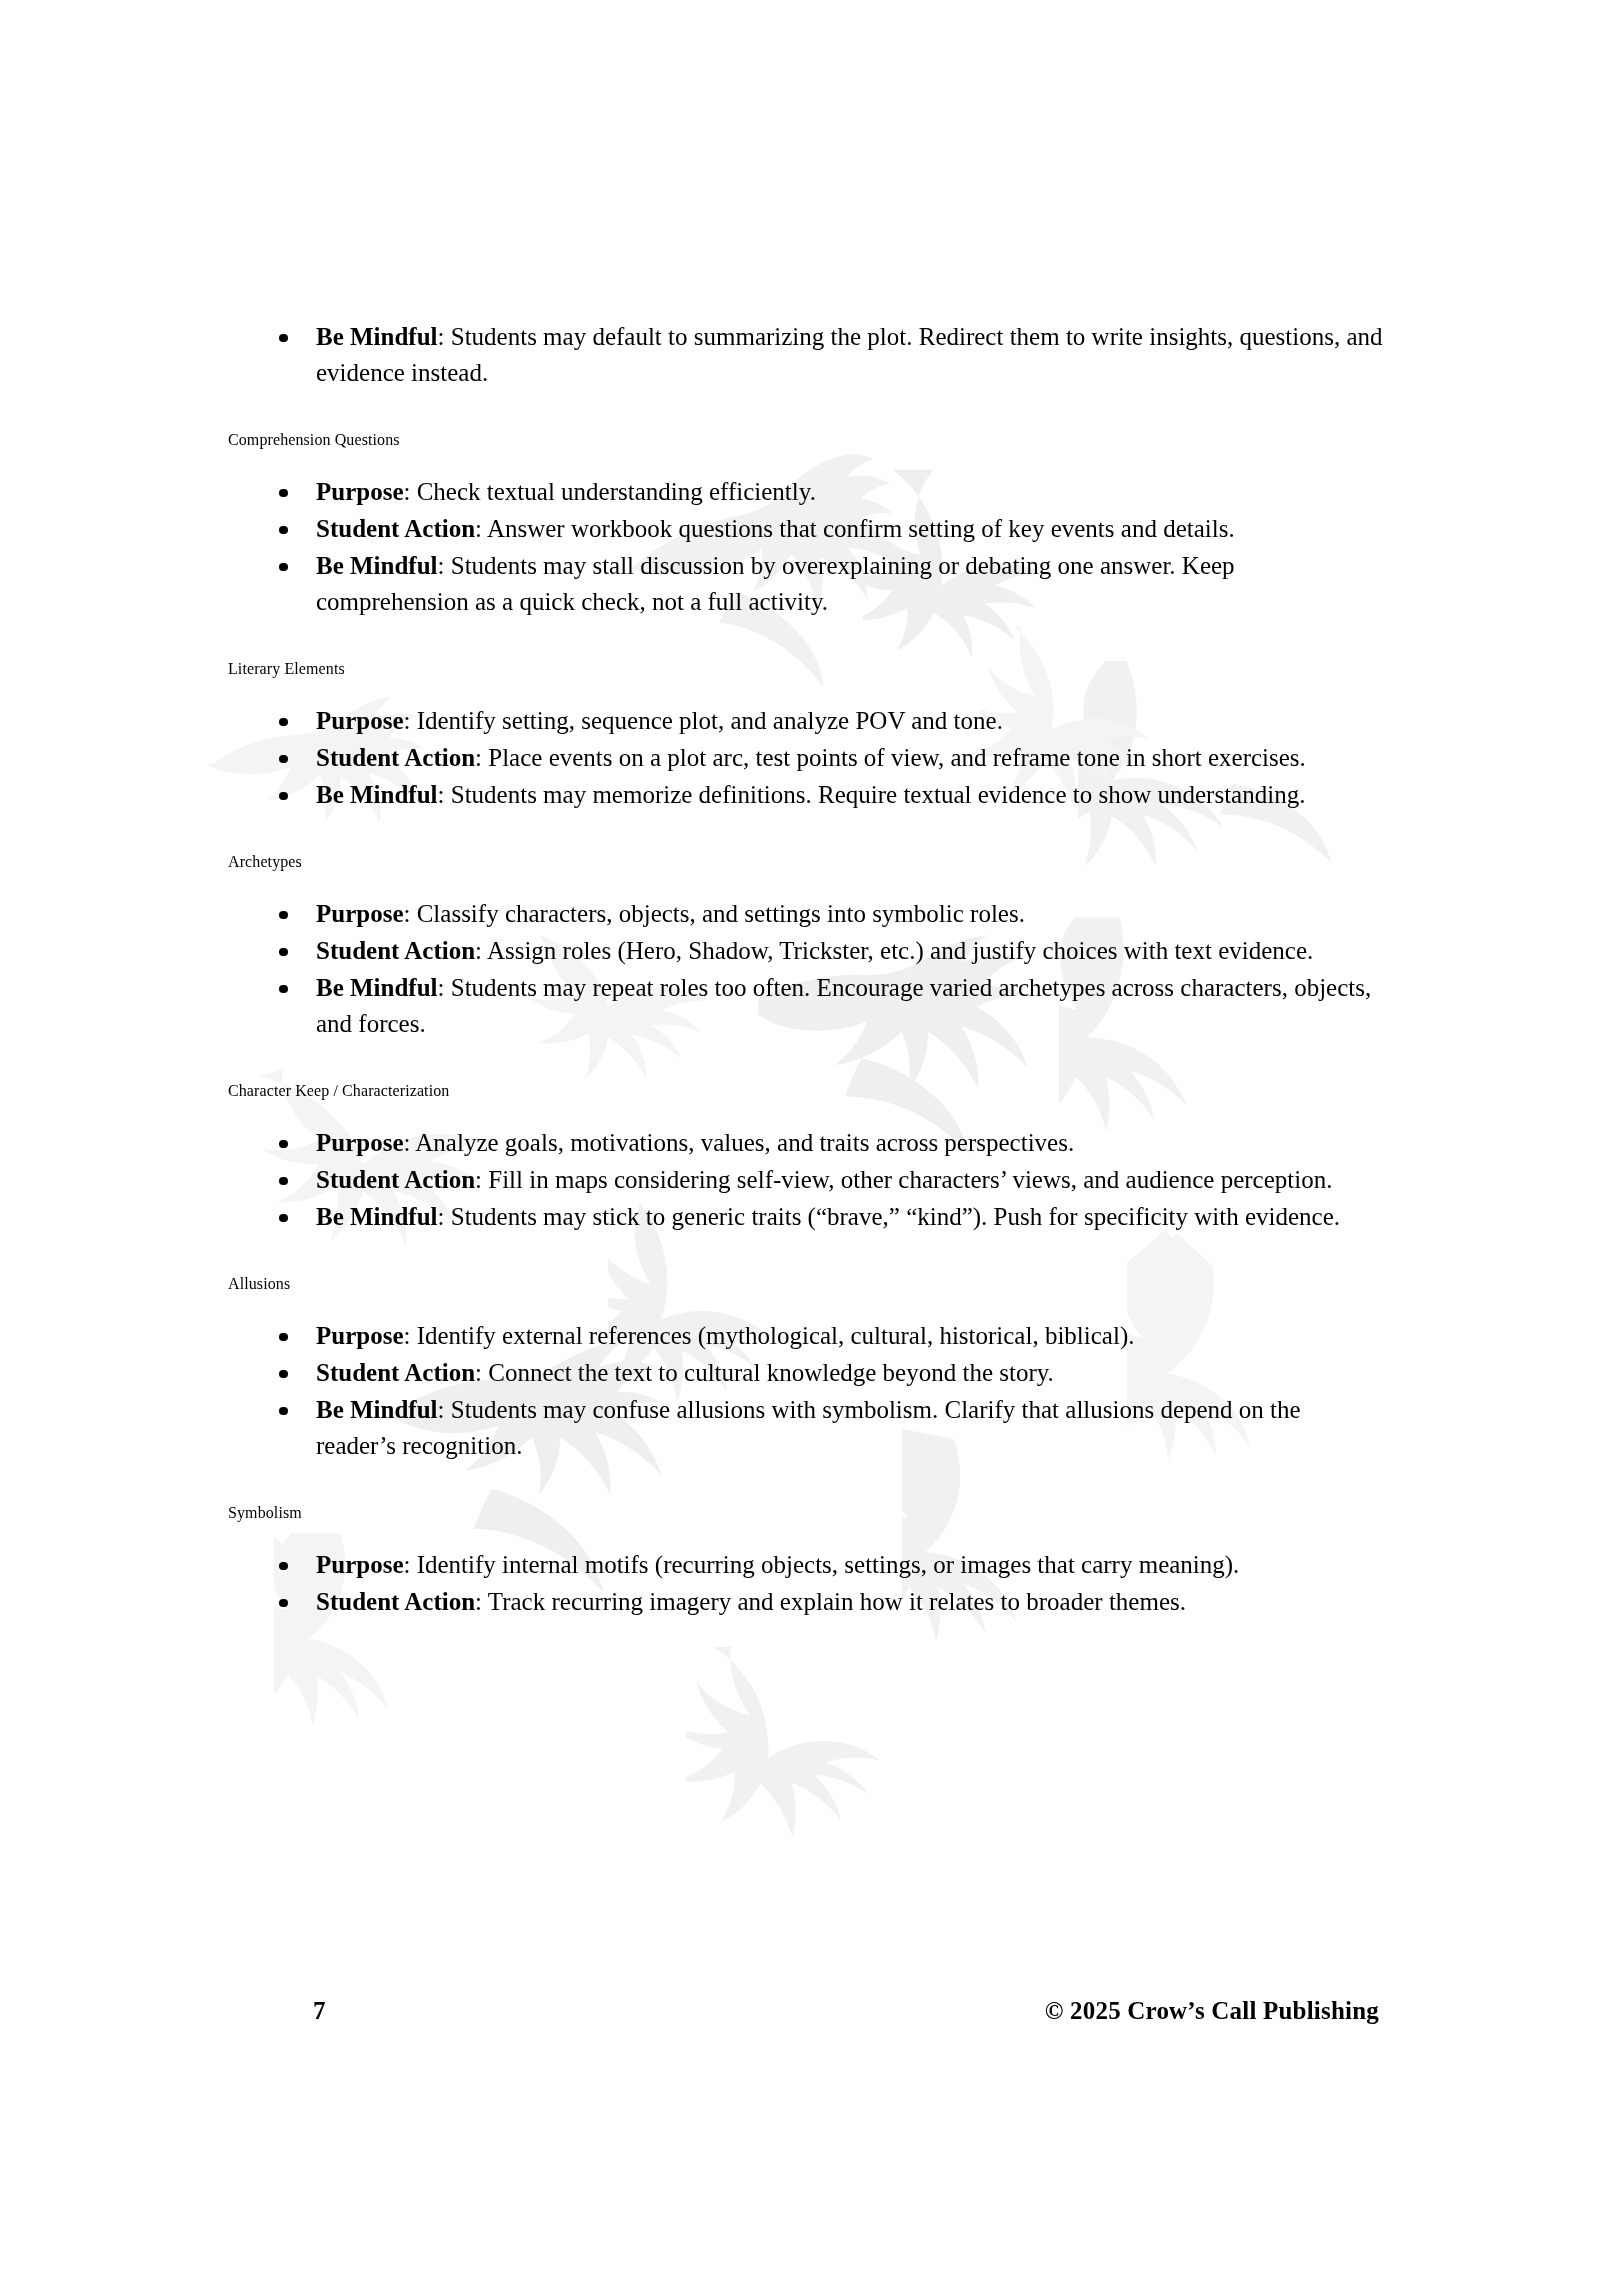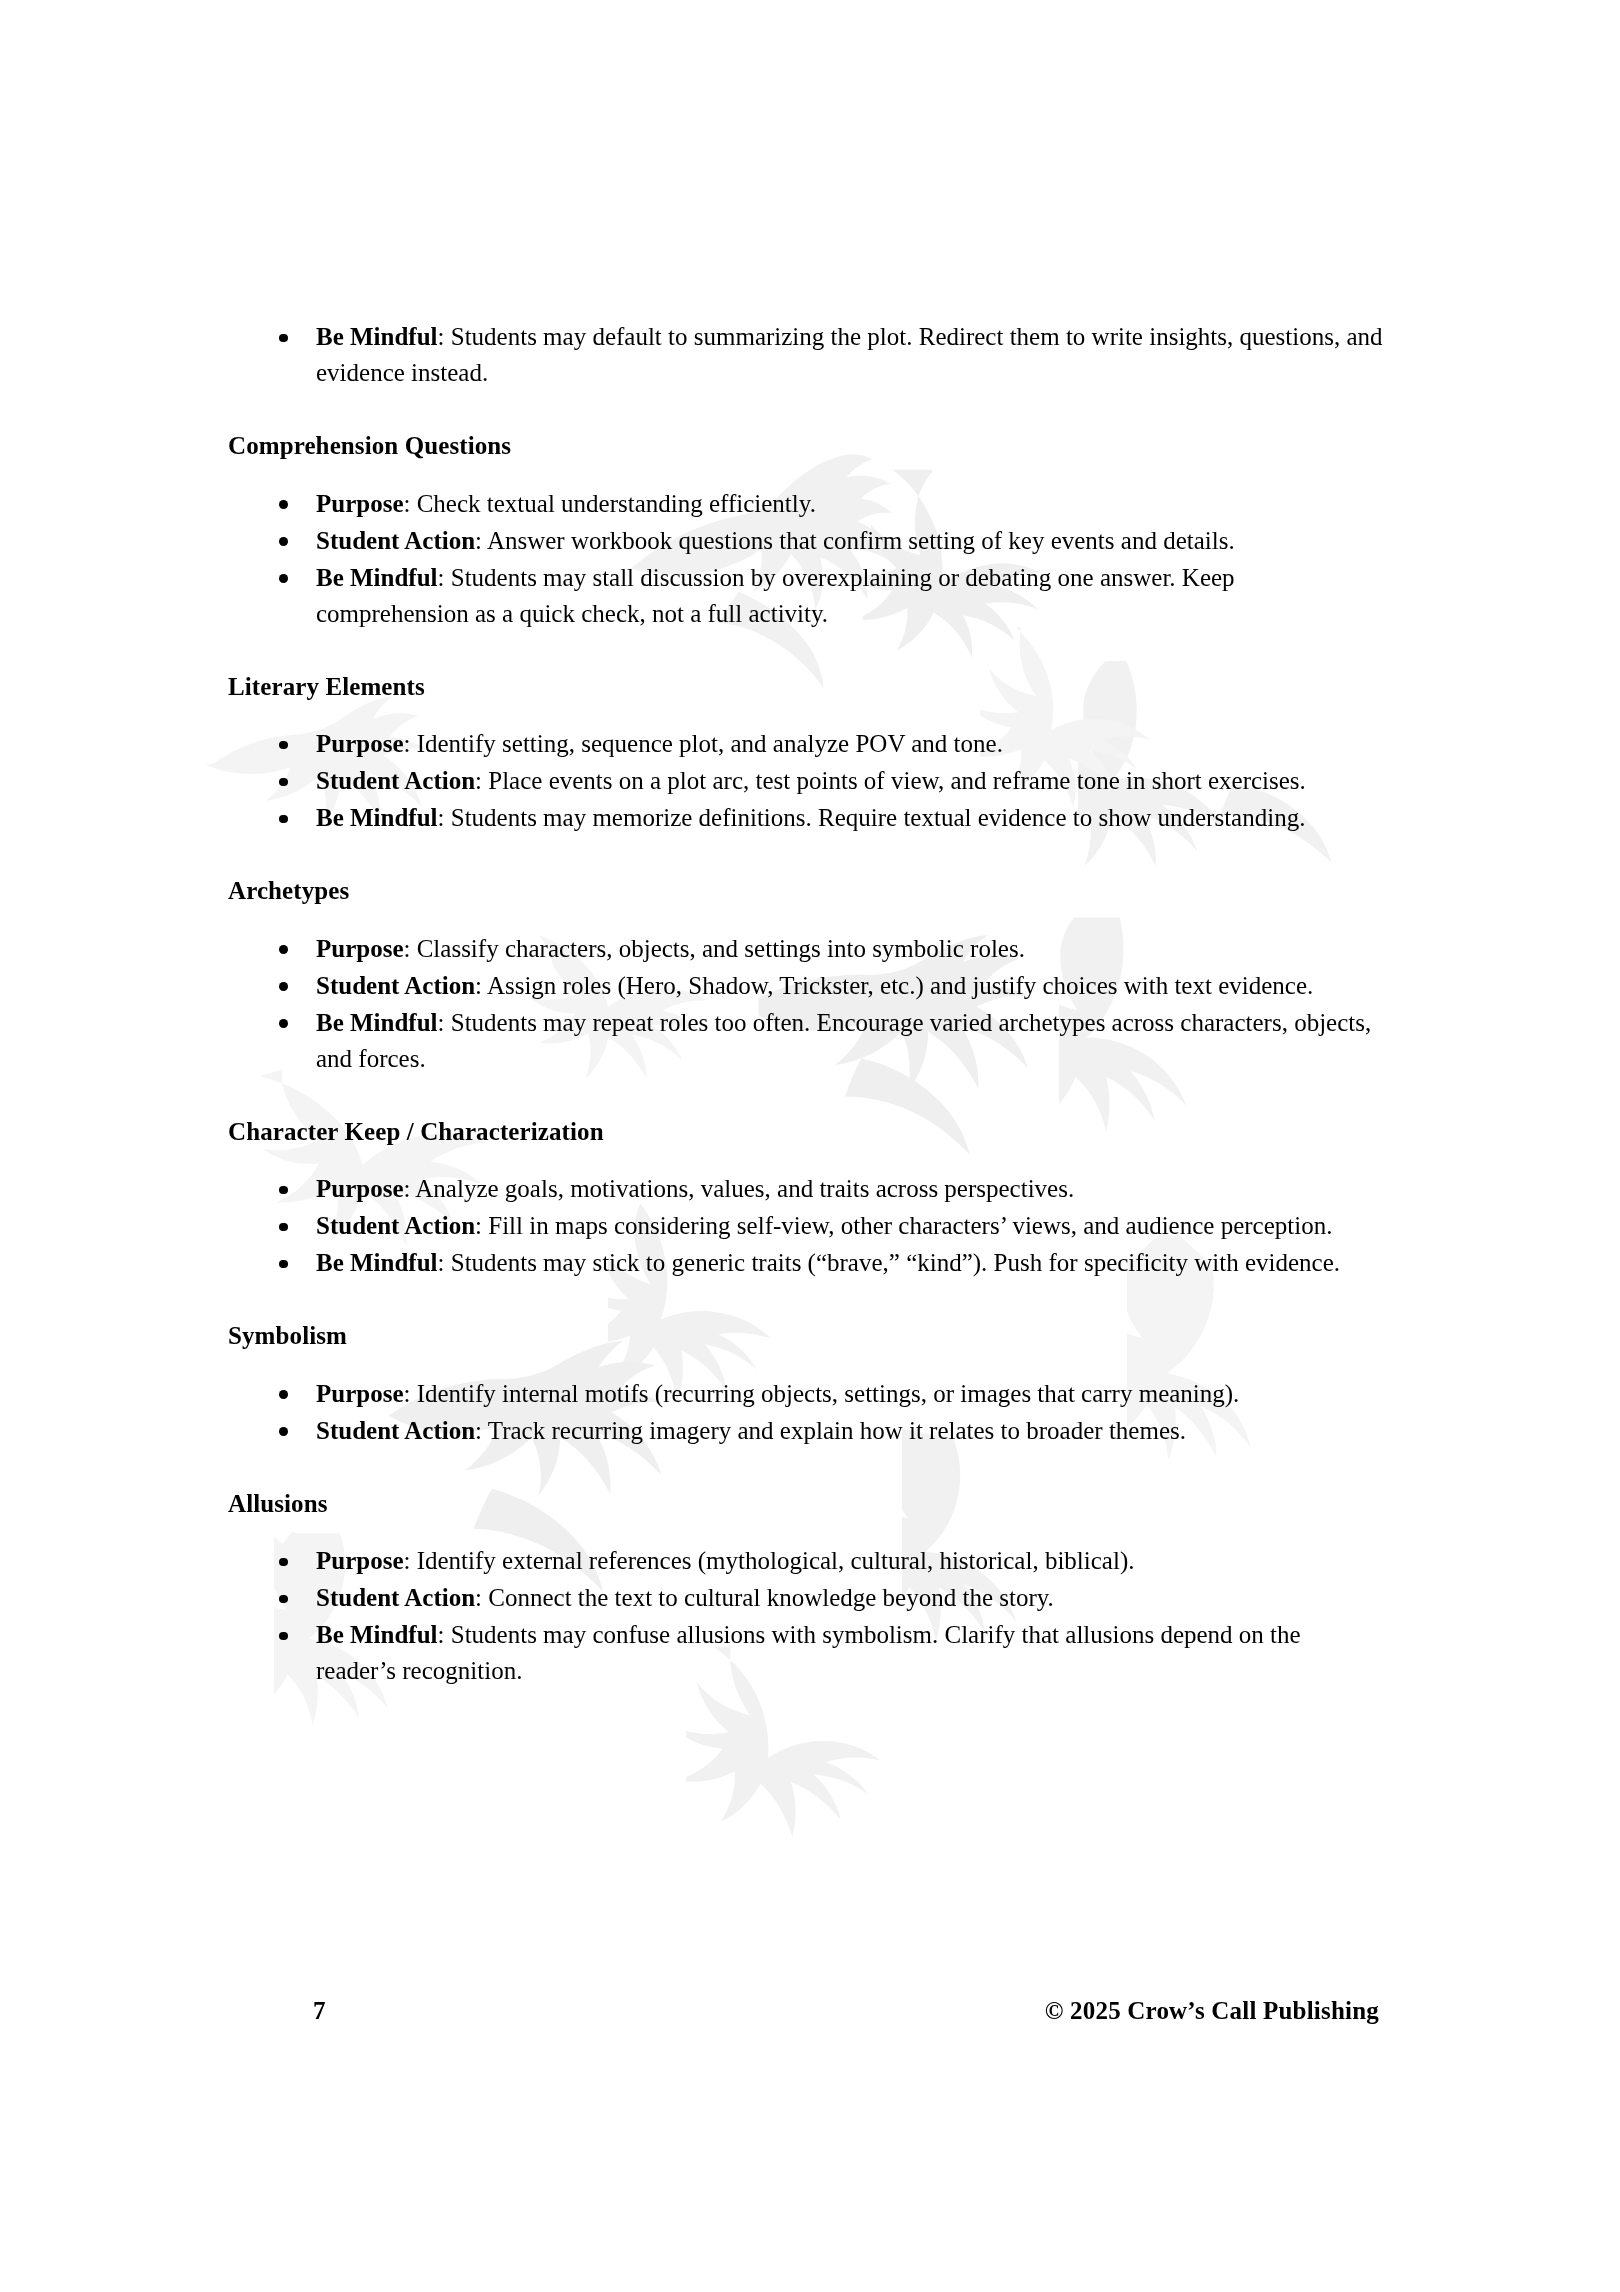--- a/index.html
+++ b/index.html
@@ -40,22 +40,22 @@
     top: 0;
     width: 1157px;
     z-index: 2;
   }
 
   .section {
     position: relative;
   }
 
   .section-heading {
-    font-weight: bold;
-    font-size: 25px;
+    font-weight: normal;
+    font-size: 16px;
     line-height: 1.28;
     margin: 0 0 5.9px 0;
     letter-spacing: 0.1px;
   }
 
   .bullets {
     list-style: none;
     margin: 0;
     padding: 0;
   }
@@ -236,42 +236,42 @@
         <li class="bullet">
           <span class="lead">Student Action</span><span>: Fill in maps considering self-view, other characters’ views, and audience perception.</span>
         </li>
         <li class="bullet">
           <span class="lead">Be Mindful</span><span>: Students may stick to generic traits (“brave,” “kind”). Push for specificity with evidence.</span>
         </li>
       </ul>
     </div>
 
     <div class="section" style="margin-top:39px;">
+      <h2 class="section-heading">Allusions</h2>
+      <ul class="bullets" style="margin-top:23.5px;">
+        <li class="bullet">
+          <span class="lead">Purpose</span><span>: Identify external references (mythological, cultural, historical, biblical).</span>
+        </li>
+        <li class="bullet">
+          <span class="lead">Student Action</span><span>: Connect the text to cultural knowledge beyond the story.</span>
+        </li>
+        <li class="bullet">
+          <span class="lead">Be Mindful</span><span>: Students may confuse allusions with symbolism. Clarify that allusions depend on the reader’s recognition.</span>
+        </li>
+      </ul>
+    </div>
+
+    <div class="section" style="margin-top:39px;">
       <h2 class="section-heading">Symbolism</h2>
       <ul class="bullets" style="margin-top:23.5px;">
         <li class="bullet">
           <span class="lead">Purpose</span><span>: Identify internal motifs (recurring objects, settings, or images that carry meaning).</span>
         </li>
         <li class="bullet">
           <span class="lead">Student Action</span><span>: Track recurring imagery and explain how it relates to broader themes.</span>
-        </li>
-      </ul>
-    </div>
-
-    <div class="section" style="margin-top:39px;">
-      <h2 class="section-heading">Allusions</h2>
-      <ul class="bullets" style="margin-top:23.5px;">
-        <li class="bullet">
-          <span class="lead">Purpose</span><span>: Identify external references (mythological, cultural, historical, biblical).</span>
-        </li>
-        <li class="bullet">
-          <span class="lead">Student Action</span><span>: Connect the text to cultural knowledge beyond the story.</span>
-        </li>
-        <li class="bullet">
-          <span class="lead">Be Mindful</span><span>: Students may confuse allusions with symbolism. Clarify that allusions depend on the reader’s recognition.</span>
         </li>
       </ul>
     </div>
 
   </div>
 
   <div class="footer">
     <span class="page-number">7</span>
     <span class="copyright">© 2025 Crow’s Call Publishing</span>
   </div>

